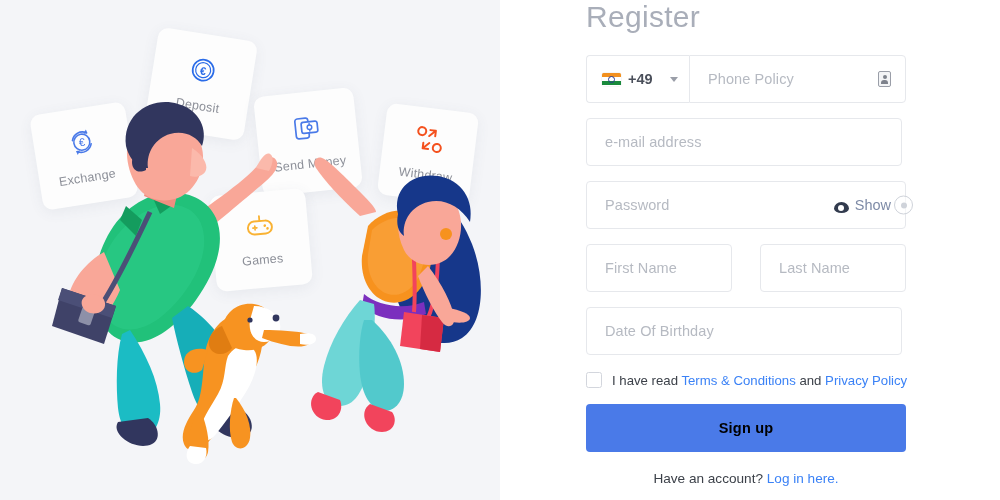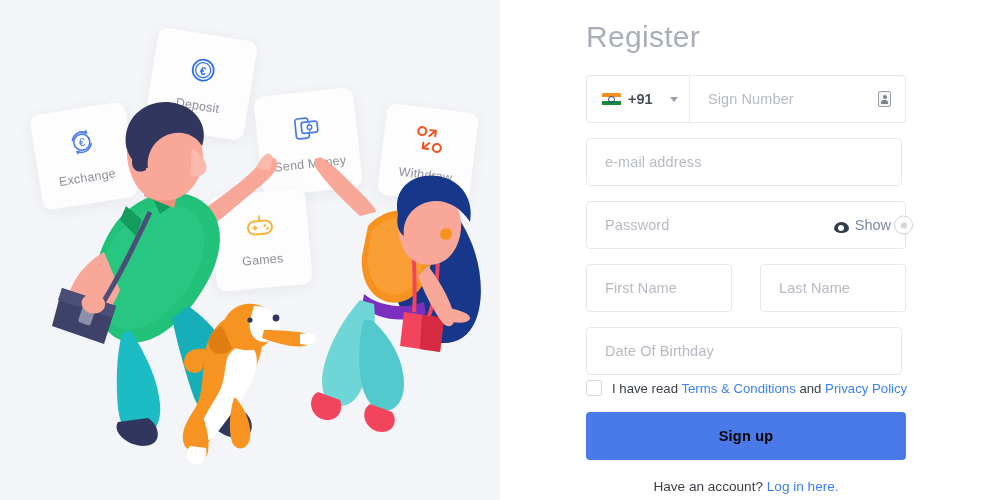--- a/index.html
+++ b/index.html
@@ -54,21 +54,20 @@
     flex: 0 0 500px;
     padding: 0;
   }
   .form-inner { position: absolute; left: 86px; top: 0; width: 320px; }
 
   .page-title {
     font-size: 30px;
     font-weight: 400;
     color: #a9aeb9;
     letter-spacing: .3px;
-    margin-top: 20px;
     margin-bottom: 21px;
   }
 
   .field-row { display: flex; margin-bottom: 15px; }
 
   .input-box {
     border: 1px solid #e6e8ec;
     border-radius: 4px;
     background: #fff;
     height: 48px;
@@ -405,25 +404,25 @@
 
       <div class="field-row">
         <div class="phone-group">
           <div class="country-select">
             <span class="flag">
               <span class="s1"></span>
                 <span class="s2"></span>
                 <span class="s3"></span>
               <span class="chakra"></span>
             </span>
-            <span class="dial-code">+91</span>
+            <span class="dial-code">+49</span>
             <span class="caret"></span>
           </div>
           <div class="phone-input input-box" style="border-radius:0 4px 4px 0;">
-            <span class="placeholder">Sign Number</span>
+            <span class="placeholder">Phone Policy</span>
             <span class="contact-icon"></span>
           </div>
         </div>
       </div>
 
       <div class="field-row">
         <div class="input-box fw-input">
           <span class="placeholder">e-mail address</span>
         </div>
       </div>
@@ -443,21 +442,21 @@
         <div class="name-row">
           <div class="input-box name-input">
             <span class="placeholder">First Name</span>
           </div>
           <div class="input-box name-input">
             <span class="placeholder">Last Name</span>
           </div>
         </div>
       </div>
 
-      <div class="field-row" style="margin-bottom:5px;">
+      <div class="field-row" style="margin-bottom:17px;">
         <div class="input-box fw-input">
           <span class="placeholder">Date Of Birthday</span>
         </div>
       </div>
 
       <div class="terms-row">
         <span class="checkbox"></span>
         <span class="terms-text"><span>I have read </span><a class="link" href="#">Terms &amp; Conditions</a><span> and </span><a class="link" href="#">Privacy Policy</a></span>
       </div>
 

